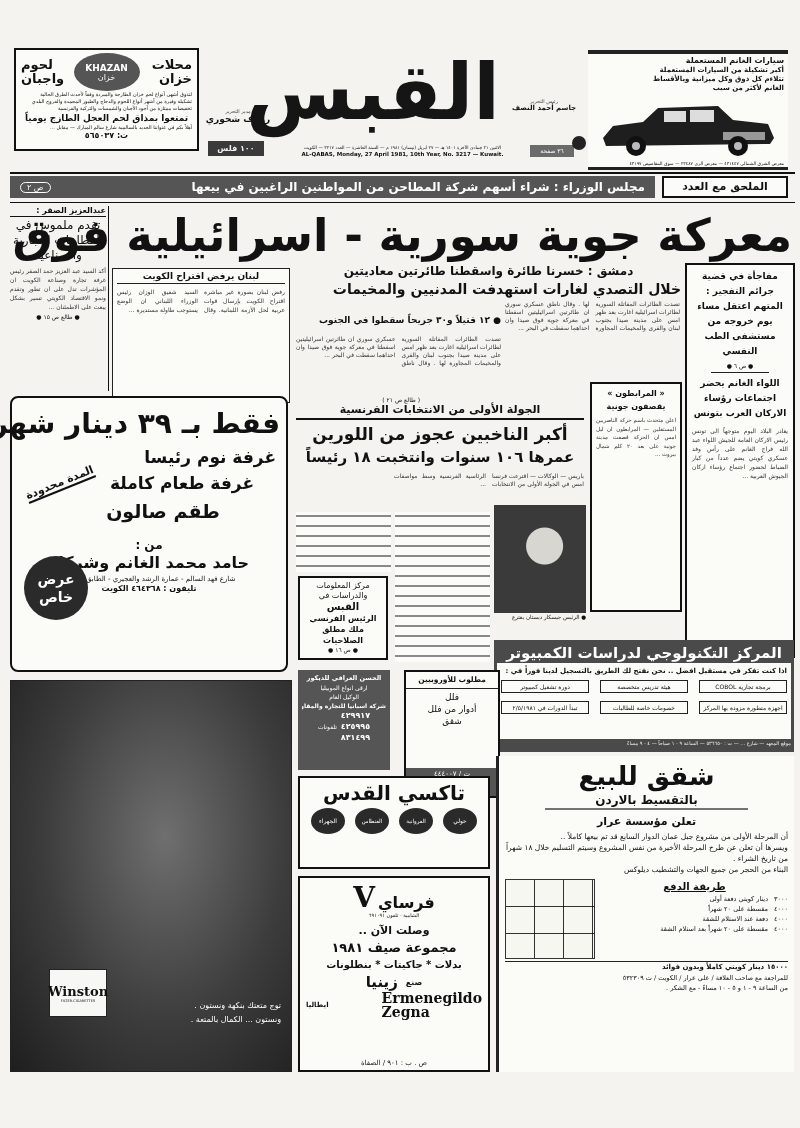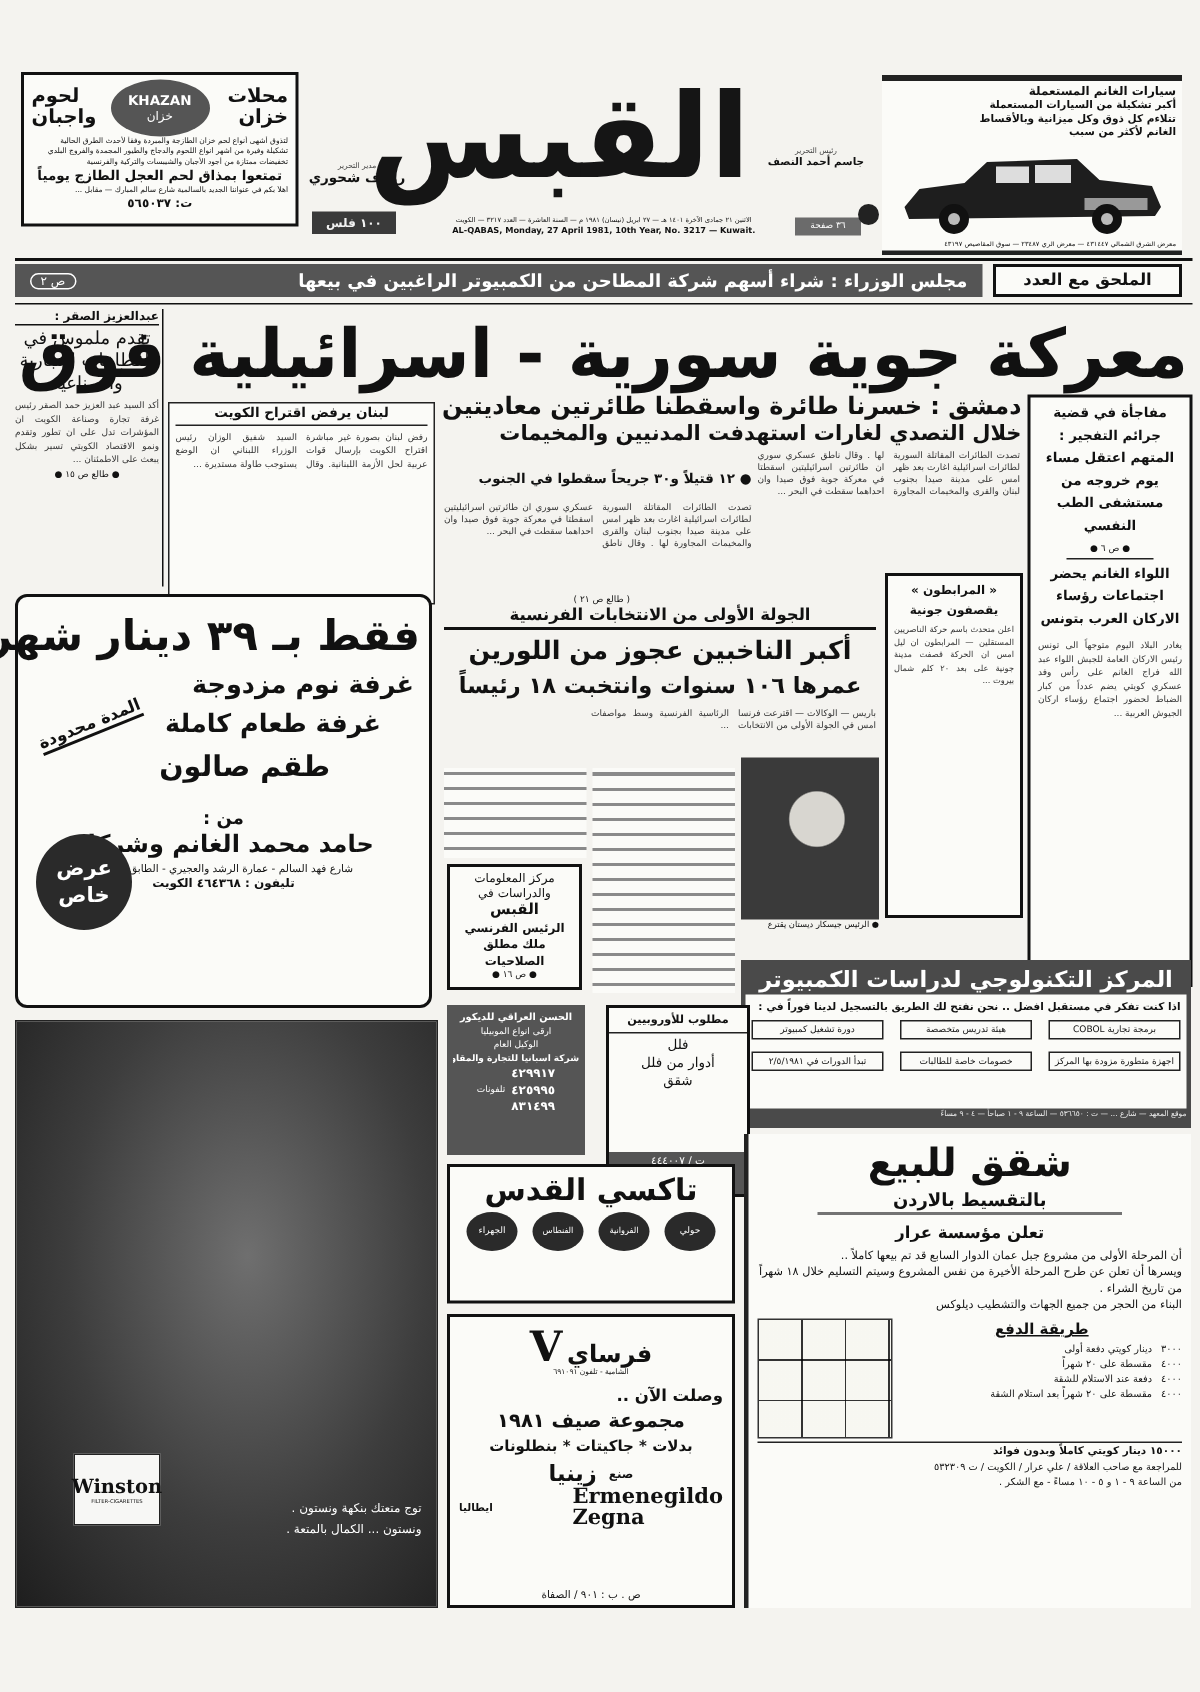--- a/index.html
+++ b/index.html
@@ -72,21 +72,21 @@
       <circle cx="38" cy="48" r="4" fill="#bbb"></circle>
     <circle cx="140" cy="48" r="10" fill="#111"></circle>
       <circle cx="140" cy="48" r="4" fill="#bbb"></circle>
   </svg>
   <div style="position:absolute;left:4px;right:4px;bottom:1px;font-size:4.5px;white-space:nowrap;overflow:hidden;">معرض الشرق الشمالي ٤٣١٤٤٧ — معرض الري ٢٣٤٨٧ — سوق المقاصيص ٤٣١٩٧</div>
 </div>
 <div class="abs" style="left:572px;top:136px;width:14px;height:14px;border-radius:50%;background:#222;"></div>
 
 <div class="rule" style="left:10px;top:172px;width:785px;height:2px;"></div>
 <div class="abs grey" style="left:10px;top:176px;width:645px;height:22px;background:#555;display:flex;align-items:center;justify-content:space-between;padding:0 10px;">
-  <span class="hd" style="font-size:12px;color:#fff;white-space:nowrap;">مجلس الوزراء : شراء أسهم شركة المطاحن من الكمبيوتر الراغبين في بيعها</span>
+  <span class="hd" style="font-size:12px;color:#fff;white-space:nowrap;">مجلس الوزراء : شراء أسهم شركة المطاحن من المواطنين الراغبين في بيعها</span>
   <span style="font-size:8px;border:1px solid #fff;border-radius:8px;padding:0 6px;color:#fff;">ص ٢</span>
 </div>
 <div class="abs box hd center" style="left:662px;top:176px;width:126px;height:22px;font-size:11px;line-height:18px;">الملحق مع العدد</div>
 <div class="rule" style="left:10px;top:202px;width:785px;height:1px;"></div>
 
 <div class="abs" style="left:10px;top:206px;width:96px;height:180px;">
   <div class="hd" style="font-size:8px;">عبدالعزيز الصقر :</div>
   <div class="rule" style="position:relative;height:1px;width:100%;margin:1px 0;"></div>
   <div class="hd" style="font-size:12px;line-height:15px;font-weight:normal;text-align:center;">تقدم ملموس في القطاعات التجارية والصناعية</div>
   <div class="para" style="font-size:6px;line-height:9px;margin-top:3px;">أكد السيد عبد العزيز حمد الصقر رئيس غرفة تجارة وصناعة الكويت ان المؤشرات تدل على ان تطور وتقدم ونمو الاقتصاد الكويتي تسير بشكل يبعث على الاطمئنان ...</div>
@@ -94,21 +94,21 @@
 </div>
 <div class="rule" style="left:108px;top:206px;width:1px;height:185px;"></div>
 
 <div class="abs hd" style="left:112px;top:208px;width:680px;height:56px;font-size:45px;line-height:56px;text-align:center;letter-spacing:-1px;white-space:nowrap;">معركة جوية سورية - اسرائيلية فوق صيدا</div>
 
 <div class="abs thin" style="left:112px;top:268px;width:178px;height:135px;background:#fbfbf8;padding:2px 4px;">
   <div class="hd center" style="font-size:9px;border-bottom:1px solid #222;padding-bottom:2px;">لبنان يرفض اقتراح الكويت</div>
   <div class="para" style="font-size:6px;line-height:9px;column-count:2;column-gap:6px;margin-top:3px;height:118px;overflow:hidden;">رفض لبنان بصورة غير مباشرة اقتراح الكويت بإرسال قوات عربية لحل الأزمة اللبنانية. وقال السيد شفيق الوزان رئيس الوزراء اللبناني ان الوضع يستوجب طاولة مستديرة ...</div>
 </div>
 
-<div class="abs hd" style="left:296px;top:262px;width:385px;font-size:16px;line-height:18px;text-align:left;white-space:nowrap;">دمشق : خسرنا طائرة واسقطنا طائرتين معاديتين</div>
+<div class="abs hd" style="left:296px;top:262px;width:385px;font-size:12px;line-height:18px;text-align:center;white-space:nowrap;">دمشق : خسرنا طائرة واسقطنا طائرتين معاديتين</div>
 <div class="abs hd" style="left:296px;top:280px;width:385px;font-size:14px;line-height:18px;text-align:right;white-space:nowrap;">خلال التصدي لغارات استهدفت المدنيين والمخيمات</div>
 
 <div class="abs hd" style="left:296px;top:315px;width:205px;font-size:9px;text-align:right;white-space:nowrap;">● ١٢ قتيلاً و٣٠ جريحاً سقطوا في الجنوب</div>
 
 <div class="abs para" style="left:296px;top:335px;width:205px;height:60px;column-count:2;column-gap:6px;font-size:6px;line-height:8px;overflow:hidden;">تصدت الطائرات المقاتلة السورية لطائرات اسرائيلية اغارت بعد ظهر امس على مدينة صيدا بجنوب لبنان والقرى والمخيمات المجاورة لها . وقال ناطق عسكري سوري ان طائرتين اسرائيليتين اسقطتا في معركة جوية فوق صيدا وان احداهما سقطت في البحر ...</div>
 <div class="abs para" style="left:505px;top:300px;width:175px;height:60px;column-count:2;column-gap:6px;font-size:6px;line-height:8px;overflow:hidden;">تصدت الطائرات المقاتلة السورية لطائرات اسرائيلية اغارت بعد ظهر امس على مدينة صيدا بجنوب لبنان والقرى والمخيمات المجاورة لها . وقال ناطق عسكري سوري ان طائرتين اسرائيليتين اسقطتا في معركة جوية فوق صيدا وان احداهما سقطت في البحر ...</div>
 <div class="abs" style="left:300px;top:396px;width:120px;font-size:6px;">( طالع ص ٢١ )</div>
 
 <div class="abs box" style="left:685px;top:263px;width:110px;height:395px;padding:4px 5px;">
   <div class="hd center" style="font-size:9px;line-height:15px;">مفاجأة في قضية جرائم التفجير : المتهم اعتقل مساء يوم خروجه من مستشفى الطب النفسي</div>
@@ -119,21 +119,21 @@
 </div>
 
 <div class="abs box" style="left:590px;top:382px;width:92px;height:230px;padding:3px 4px;">
   <div class="hd center" style="font-size:8px;line-height:13px;">« المرابطون » يقصفون جونية</div>
   <div class="para" style="font-size:5.5px;line-height:8.5px;margin-top:3px;">اعلن متحدث باسم حركة الناصريين المستقلين — المرابطون ان ليل امس ان الحركة قصفت مدينة جونية على بعد ٢٠ كلم شمال بيروت ...</div>
 </div>
 
 <div class="abs" style="left:10px;top:396px;width:278px;height:276px;border:2px solid #111;border-radius:8px;background:#fbfbf8;padding:6px;">
   <div class="hd" style="font-size:28px;line-height:40px;text-align:right;white-space:nowrap;">فقط بـ ٣٩ دينار شهرياً</div>
   <div class="hd" style="position:absolute;left:12px;top:78px;font-size:11px;transform:rotate(-22deg);border-bottom:2px solid #111;">المدة محدودة</div>
-  <div class="hd" style="font-size:17px;line-height:26px;text-align:right;padding-right:4px;">غرفة نوم مزدوجة</div>
+  <div class="hd" style="font-size:17px;line-height:26px;text-align:right;padding-right:4px;">غرفة نوم رئيسا</div>
   <div class="hd" style="font-size:17px;line-height:26px;text-align:right;padding-right:26px;">غرفة طعام كاملة</div>
   <div class="hd" style="font-size:19px;line-height:30px;text-align:right;padding-right:60px;">طقم صالون</div>
   <div class="hd center" style="position:absolute;left:12px;top:158px;width:64px;height:64px;border-radius:50%;background:#2a2a2a;color:#fff;font-size:14px;display:flex;align-items:center;justify-content:center;padding:6px;line-height:18px;">عرض خاص</div>
   <div class="hd center" style="font-size:12px;margin-top:12px;">من :</div>
   <div class="hd center" style="font-size:16px;line-height:22px;white-space:nowrap;">حامد محمد الغانم وشركاه</div>
   <div class="center" style="font-size:7px;line-height:10px;white-space:nowrap;">شارع فهد السالم - عمارة الرشد والعجيري - الطابق الأرضي</div>
   <div class="center hd" style="font-size:8px;line-height:10px;">تليفون : ٤٦٤٣٦٨ الكويت</div>
 </div>
 
 <div class="abs hd center" style="left:296px;top:402px;width:288px;font-size:11px;border-bottom:2px solid #111;line-height:16px;">الجولة الأولى من الانتخابات الفرنسية</div>
@@ -216,21 +216,21 @@
     <span class="center" style="width:34px;height:26px;border-radius:50%;background:#2a2a2a;color:#fff;font-size:6px;line-height:26px;">الجهراء</span>
   </div>
 </div>
 
 <div class="abs box" style="left:298px;top:876px;width:192px;height:196px;padding:6px;">
   <div class="center" style="display:flex;justify-content:center;align-items:flex-end;gap:3px;">
     <span class="hd" style="font-size:16px;">فرساي</span>
     <span class="hd" style="font-size:28px;line-height:28px;font-family:'DejaVu Serif',serif;">V</span>
   </div>
   <div class="center" style="font-size:5px;">الشامية - تلفون ٦٩١٠٩١</div>
-  <div class="center hd" style="font-size:11px;line-height:16px;margin-top:5px;text-align:right;">وصلت الآن ..</div>
+  <div class="center hd" style="font-size:11px;line-height:16px;margin-top:5px;">وصلت الآن ..</div>
   <div class="center hd" style="font-size:13px;line-height:18px;">مجموعة صيف ١٩٨١</div>
   <div class="center hd" style="font-size:10px;line-height:16px;white-space:nowrap;">بدلات * جاكيتات * بنطلونات</div>
   <div style="display:flex;justify-content:center;gap:8px;align-items:center;">
     <span class="hd" style="font-size:8px;">صنع</span>
     <span class="hd" style="font-size:15px;">زينيا</span>
   </div>
   <div style="display:flex;justify-content:space-between;align-items:center;">
     <div class="serif" style="direction:ltr;text-align:left;line-height:14px;">
       <div style="font-size:14px;font-weight:bold;">Ermenegildo</div>
       <div style="font-size:14px;font-weight:bold;">Zegna</div>

